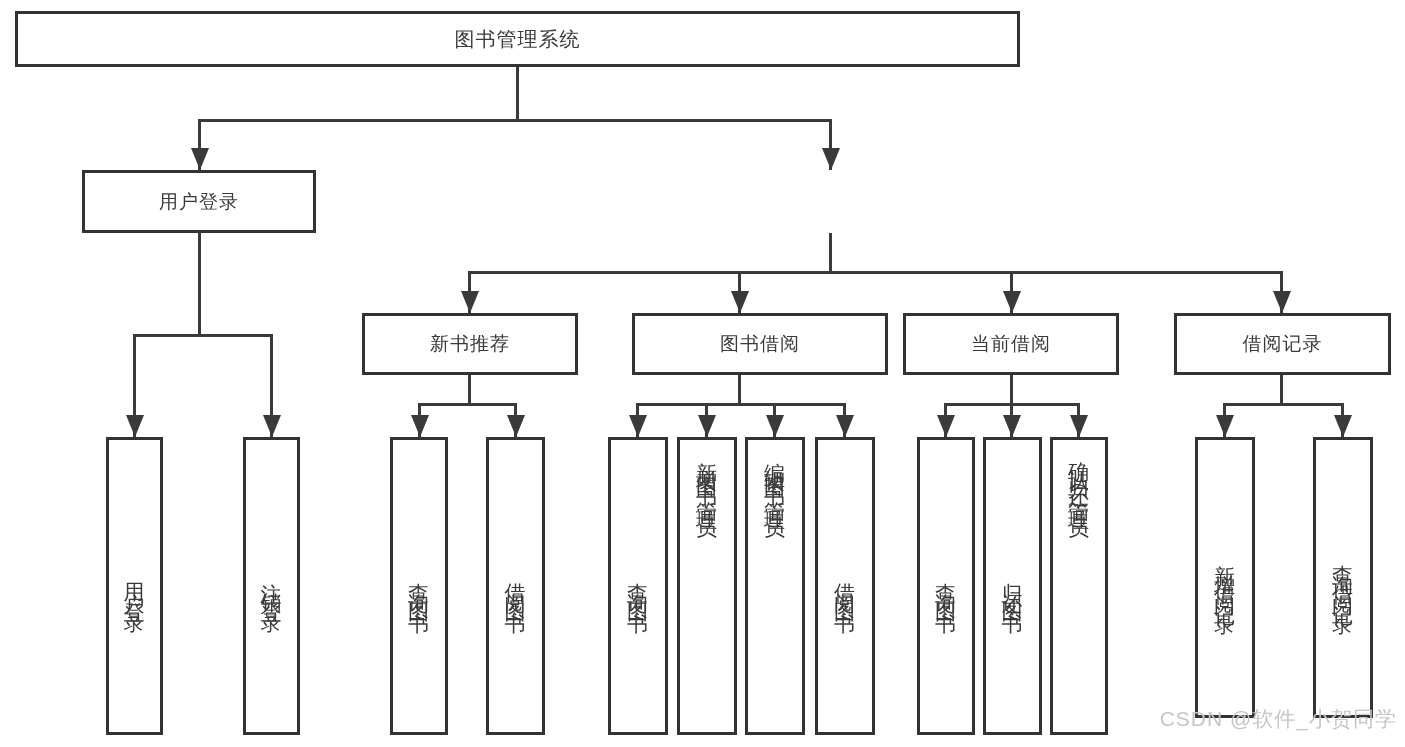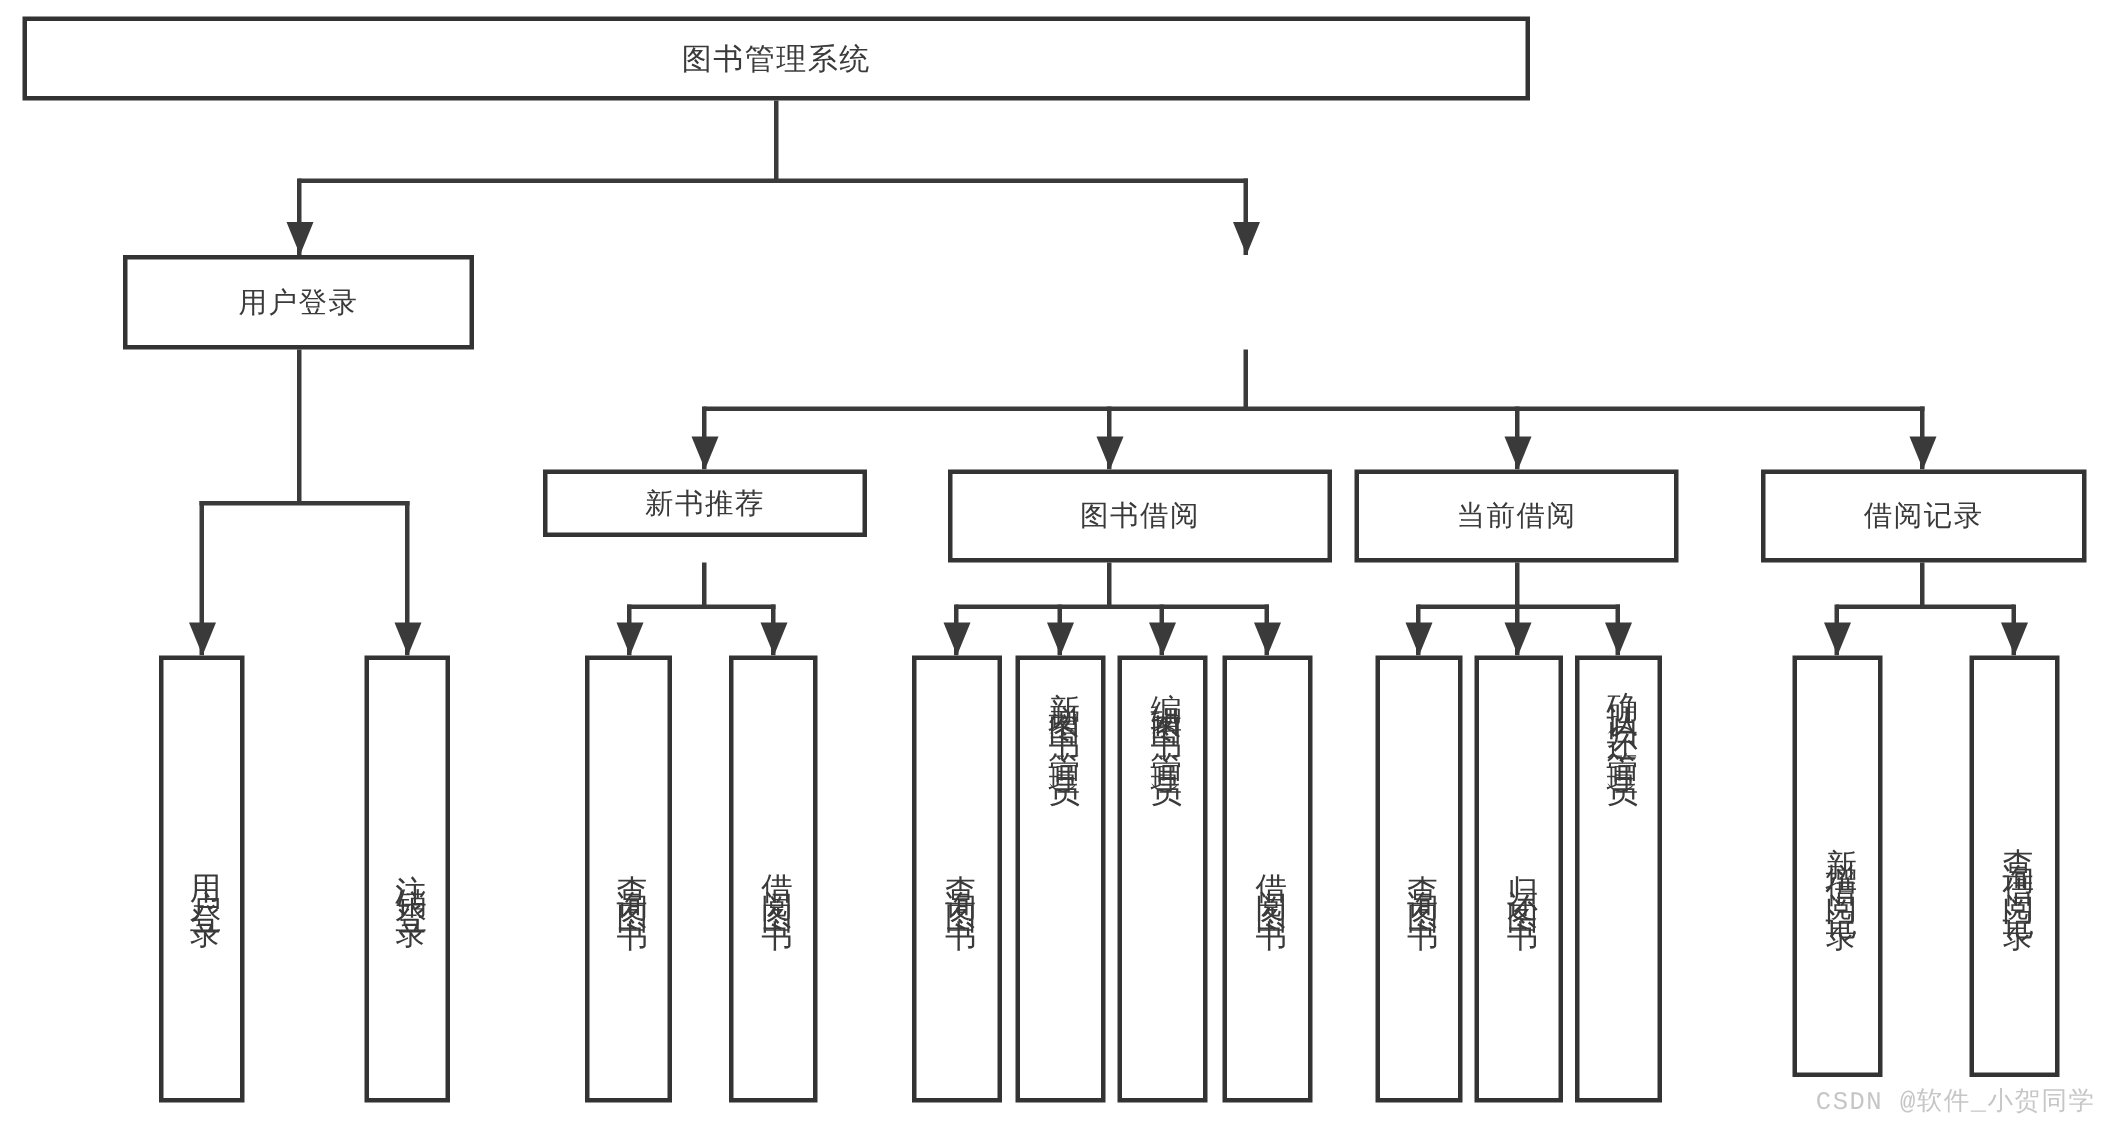--- a/index.html
+++ b/index.html
@@ -1,19 +1,19 @@
 <!DOCTYPE html>
 <html style="--line-color: #3a3a3a; --border-color: #333333; --text-color: #3a3a3a; --background-color: #ffffff; --watermark-color: #c6c6c6;"><head>
 <meta charset="utf-8">
 <style>
   html,body{margin:0;padding:0;background:var(--background-color,#fff);}
   #canvas{
     position:relative;width:1405px;height:747px;overflow:hidden;
     background:var(--background-color,#fff);
-    font-family:Liberation Mono, monospace;
+    font-family:Liberation Sans, sans-serif;
     color:var(--text-color,#3a3a3a);
   }
   .box{
     position:absolute;box-sizing:border-box;
     border:3px solid var(--border-color,#333);
     background:#fff;
   }
   .hbox{display:flex;align-items:center;justify-content:center;font-size:19px;letter-spacing:1px;}
   .vbox{display:flex;align-items:center;justify-content:center;}
   .vbox.top{align-items:flex-start;padding-top:5px;}
@@ -24,22 +24,22 @@
   .vtext.long{letter-spacing:8px;}
   .vline{position:absolute;width:3px;background:var(--line-color,#3a3a3a);}
   .hline{position:absolute;height:3px;background:var(--line-color,#3a3a3a);}
   .arrow{
     position:absolute;width:0;height:0;
     border-left:9px solid transparent;border-right:9px solid transparent;
     border-top:22px solid var(--line-color,#3a3a3a);
   }
   .title{font-size:20px;}
   #watermark{
-    position:absolute;right:8px;bottom:2px;z-index:5;
-    font-size:17px;letter-spacing:1px;
+    position:absolute;right:8px;bottom:14px;z-index:5;
+    font-size:21px;letter-spacing:1px;
     color:var(--watermark-color,#c6c6c6);
   }
 </style>
 </head>
 <body>
 
 <div id="canvas">
 
   <div class="box hbox title" style="left:15px;top:11px;width:1005px;height:56px;">
     <span>图书管理系统</span>
@@ -67,21 +67,21 @@
   <div class="hline" style="left:469px;top:271px;width:814px;"></div>
   <div class="vline" style="left:468px;top:271px;height:42px;"></div>
   <div class="arrow" style="left:461px;top:291px;"></div>
   <div class="vline" style="left:738px;top:271px;height:42px;"></div>
   <div class="arrow" style="left:731px;top:291px;"></div>
   <div class="vline" style="left:1010px;top:271px;height:42px;"></div>
   <div class="arrow" style="left:1003px;top:291px;"></div>
   <div class="vline" style="left:1280px;top:271px;height:42px;"></div>
   <div class="arrow" style="left:1273px;top:291px;"></div>
 
-  <div class="box hbox" style="left:362px;top:313px;width:216px;height:45px;">
+  <div class="box hbox" style="left:362px;top:313px;width:216px;height:62px;">
     <span>新书推荐</span>
   </div>
   <div class="box hbox" style="left:632px;top:313px;width:256px;height:62px;">
     <span>图书借阅</span>
   </div>
   <div class="box hbox" style="left:903px;top:313px;width:216px;height:62px;">
     <span>当前借阅</span>
   </div>
   <div class="box hbox" style="left:1174px;top:313px;width:217px;height:62px;">
     <span>借阅记录</span>

